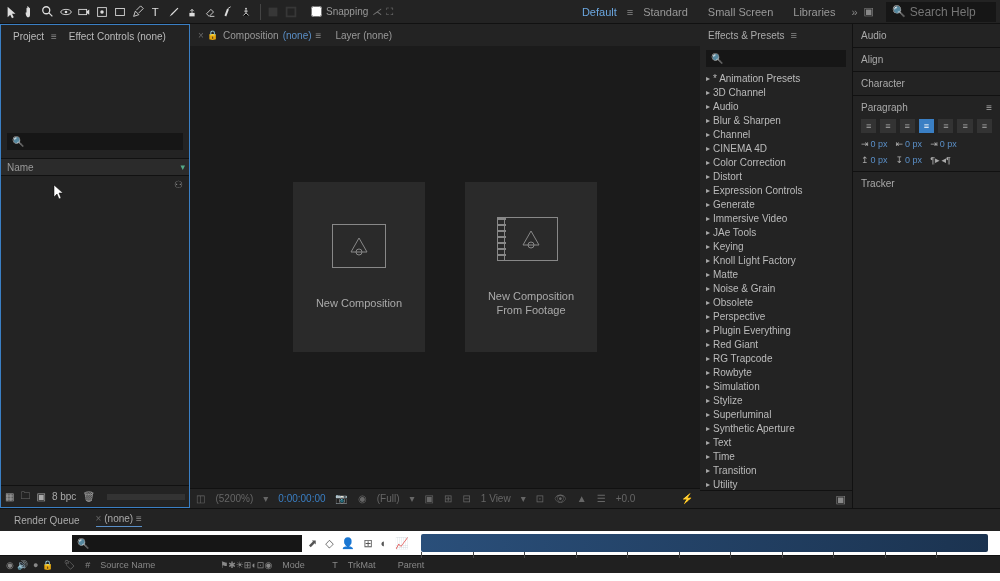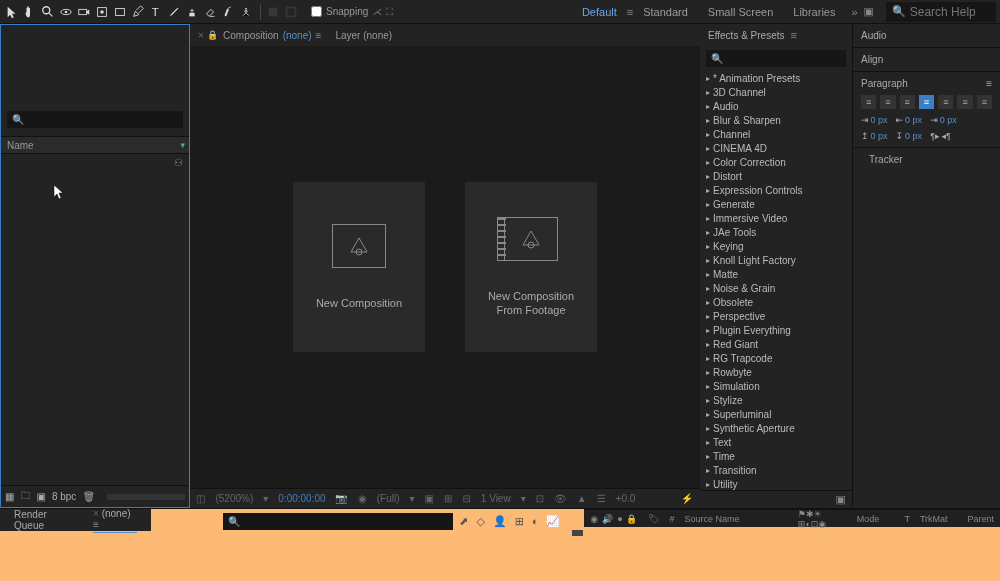--- a/index.html
+++ b/index.html
@@ -41,21 +41,21 @@
 .effect-item { padding: 1.5px 2px; display:flex; align-items:center; font-size:10px; color:#bbb; cursor:pointer; }
 .effect-item::before { content:'▸'; font-size:8px; margin-right:3px; color:#aaa; }
 .far-right { width: 148px; background:#232323; display:flex; flex-direction:column; border-left:1px solid #111; }
 .fr-panel { border-bottom:1px solid #111; padding:6px 8px; font-size:10px; color:#aaa; }
 .fr-header { display:flex; justify-content:space-between; align-items:flex-start; }
 .align-icons { display:flex; gap:4px; margin-top:6px; }
 .align-btn { width:18px; height:14px; background:#333; display:flex; align-items:center; justify-content:center; cursor:pointer; font-size:9px; }
 .indent-row { display:flex; gap:8px; margin-top:6px; font-size:9px; flex-wrap:wrap; }
 .indent-item { display:flex; align-items:center; gap:2px; }
 .indent-item .val { color:#5a8fc7; }
-.bottom { height: 73px; background:#fdba74; border-top:1px solid #111; display:flex; flex-direction:row; }
+.bottom { height: 73px; background:#ffffff; border-top:1px solid #111; display:flex; flex-direction:column; }
 .bottom-tabs { height:22px; display:flex; align-items:center; padding:0 14px; gap:16px; background:#232323; font-size:10px; }
 .bottom-tab.active { border-bottom:1px solid #5a8fc7; padding-bottom:2px; }
 .bottom-controls { height:24px; display:flex; align-items:center; padding:0 6px; gap:6px; }
 .bottom-controls .slot { width:60px; }
 .bottom-controls .search { width:230px; }
 .bottom-controls .icons { display:flex; gap:8px; color:#555; }
 .timeline-bar { flex:1; height:18px; margin:0 6px; background:linear-gradient(to right, #2a4f7a, #1b3350); border-radius:2px; position:relative; }
 .timeline-ruler { position:absolute; top:18px; left:0; right:0; height:12px; display:flex; }
 .timeline-ruler span { flex:1; border-left:1px solid #444; height:6px; }
 .layer-header { height:18px; background:#202020; display:flex; align-items:center; font-size:9px; color:#888; padding:0 6px; gap:10px; border-top:1px solid #111; }
@@ -174,20 +174,27 @@
     <div class="search-help">
       <span style="margin-right:4px;">🔍</span>
       <input style="background: none; border: none; color: rgb(136, 136, 136); font-size: 12px; width: 80px;" placeholder="Search Help">
     </div>
   </div>
 </div>
 
 <div class="main">
 
   <div class="left-panel">
+    <div class="panel-tabs">
+      <span class="panel-tab">
+        <span>Project</span>
+        <span class="menu-icon">≡</span>
+      </span>
+      <span class="panel-tab">Effect Controls (none)</span>
+    </div>
     <div class="project-body">
       <div class="project-spacer"></div>
       <div class="search-row">
         <input class="search-input" placeholder="🔍" style="">
       </div>
       <div class="name-header">
         <span>Name</span>
         <span class="name-arrow">▾</span>
       </div>
       <div class="sort-icons"><span>⚇</span></div>
@@ -301,20 +308,21 @@
         <div class="effect-item">Utility</div>
       </div>
     <div style="height:18px;border-top:1px solid #111;text-align:right;padding:2px 6px;">
       <span style="color:#888;">▣</span>
     </div>
   </div>
 
   <div class="far-right">
     <div class="fr-panel">Audio</div>
     <div class="fr-panel">Align</div>
+    <div class="fr-panel">Character</div>
     <div class="fr-panel">
       <div class="fr-header">
         <span>Paragraph</span>
         <span>≡</span>
       </div>
       <div class="align-icons">
         <div class="align-btn">≡</div>
         <div class="align-btn">≡</div>
         <div class="align-btn">≡</div>
         <div class="align-btn" style="background:#3a7fc4;color:#fff;">≡</div>
@@ -344,21 +352,21 @@
         <div class="indent-item">
             <span>↧</span>
             <span class="val">0 px</span>
           </div>
         <div class="indent-item">
             <span>¶▸</span>
             <span>◂¶</span>
           </div>
       </div>
     </div>
-    <div class="fr-panel" style="border-bottom:none;margin-left:8px;">Tracker</div>
+    <div class="fr-panel" style="border-bottom:none;">Tracker</div>
   </div>
 </div>
 
 <div class="bottom">
   <div class="bottom-tabs">
     <span>Render Queue</span>
     <span class="bottom-tab active">
       <span style="color:#666;">×</span>
       <span>(none)</span>
       <span style="color:#888;">≡</span>

